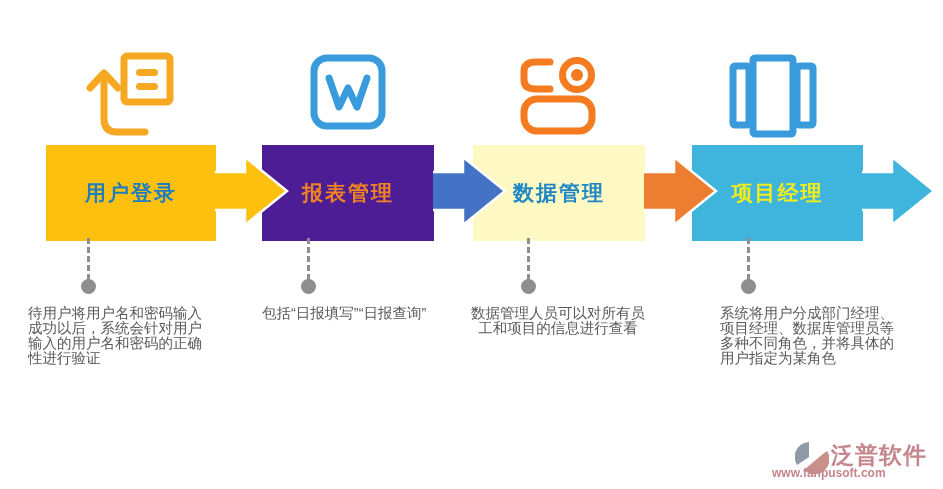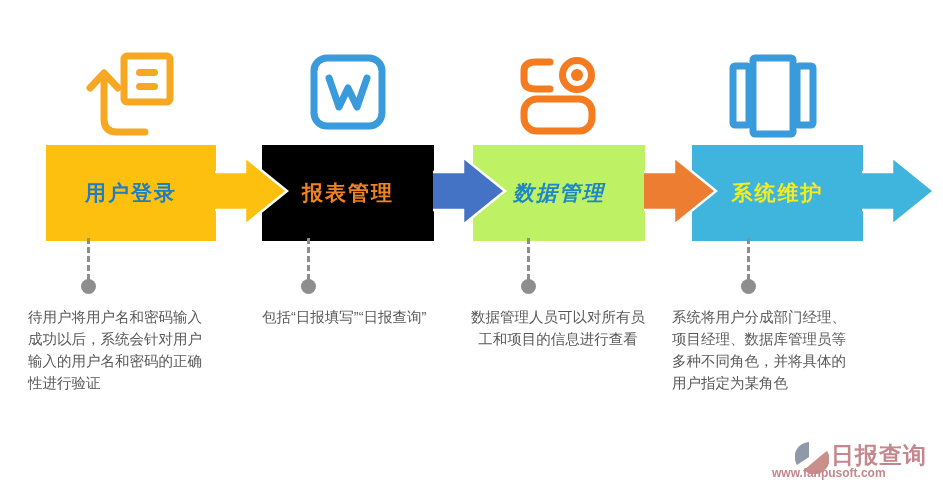--- a/index.html
+++ b/index.html
@@ -9,22 +9,22 @@
     background:#ffffff;
     overflow:hidden;
     font-family:"Liberation Sans","DejaVu Sans",sans-serif;
   }
   
   .rect{
     position:absolute;top:145px;height:96px;
     display:flex;align-items:center;justify-content:center;
   }
   .rect.s1{left:46px;width:170px;background:#FEC00F;}
-  .rect.s2{left:262px;width:172px;background:#000000;}
-  .rect.s3{left:473px;width:172px;background:#bef264;font-style:italic;}
+  .rect.s2{left:262px;width:172px;background:#4c1d95;}
+  .rect.s3{left:473px;width:172px;background:#fef9c3;}
   .rect.s4{left:692px;width:171px;background:#3FB4DC;}
   .step-title{
     font-size:21px;font-weight:bold;letter-spacing:2px;white-space:nowrap;
   }
   .t1{color:#1F7EC2;}
   .t2{color:#F08223;}
   .t3{color:#1F87C4;}
   .t4{color:#F3ED1C;}
   
   .arrow{position:absolute;top:145px;width:78px;height:92px;}
@@ -47,27 +47,27 @@
     position:absolute;left:-9px;top:41px;
     width:15px;height:15px;border-radius:50%;background:#8E8E8E;
   }
   .connector.c1{left:87px;}
   .connector.c2{left:307px;}
   .connector.c3{left:527px;}
   .connector.c4{left:747px;}
   
   .desc{
     position:absolute;top:306px;width:182px;
-    font-size:14.5px;line-height:22px;color:#595959;
+    font-size:14.5px;line-height:15px;color:#595959;
     text-align:left;word-break:break-all;
   }
   .desc.d1{left:28px;}
   .desc.d2{left:262px;}
   .desc.d3{left:467px;text-align:center;}
-  .desc.d4{left:672px;}
+  .desc.d4{left:720px;}
   
   .wm-name{
     position:absolute;left:831px;top:440px;
     font-size:23px;font-weight:bold;color:#C4878D;letter-spacing:1px;white-space:nowrap;
   }
   .wm-url{
     position:absolute;left:772px;top:466px;
     font-size:12px;font-weight:bold;color:#C4878D;white-space:nowrap;
   }
   .wm-mark{position:absolute;left:795px;top:440px;}
@@ -80,21 +80,21 @@
   <div class="rect s1">
     <span class="step-title t1">用户登录</span>
   </div>
   <div class="rect s2">
     <span class="step-title t2">报表管理</span>
   </div>
   <div class="rect s3">
     <span class="step-title t3">数据管理</span>
   </div>
   <div class="rect s4">
-    <span class="step-title t4">系统维护</span>
+    <span class="step-title t4">项目经理</span>
   </div>
 
   <svg class="arrow a1" viewBox="0 0 78 92">
     <path class="af1" d="M2 27 H32 V12 L74 46 L32 80 V65 H2" stroke="#ffffff" stroke-width="2.5"></path>
   </svg>
   <svg class="arrow a2" viewBox="0 0 78 92">
     <path class="af2" d="M2 27 H32 V12 L74 46 L32 80 V65 H2" stroke="#ffffff" stroke-width="2.5"></path>
   </svg>
   <svg class="arrow a3" viewBox="0 0 78 92">
     <path class="af3" d="M2 27 H32 V12 L74 46 L32 80 V65 H2" stroke="#ffffff" stroke-width="2.5"></path>
@@ -152,16 +152,16 @@
 
   <div class="desc d1">待用户将用户名和密码输入成功以后，系统会针对用户输入的用户名和密码的正确性进行验证</div>
   <div class="desc d2">包括“日报填写”“日报查询”</div>
   <div class="desc d3">数据管理人员可以对所有员工和项目的信息进行查看</div>
   <div class="desc d4">系统将用户分成部门经理、项目经理、数据库管理员等多种不同角色，并将具体的用户指定为某角色</div>
 
   <svg class="wm-mark" width="34" height="34" viewBox="0 0 34 34">
     <path d="M14 2 A15 15 0 0 0 2 25 L14 17 Z" fill="#8F99A8"></path>
     <path d="M32 11 A15 15 0 0 1 9 30 C16 24 25 16 32 11 Z" fill="#C98F8B"></path>
   </svg>
-  <div class="wm-name">日报查询</div>
+  <div class="wm-name">泛普软件</div>
   <div class="wm-url">www.fanpusoft.com</div>
 
 </div>
 
 </body></html>

